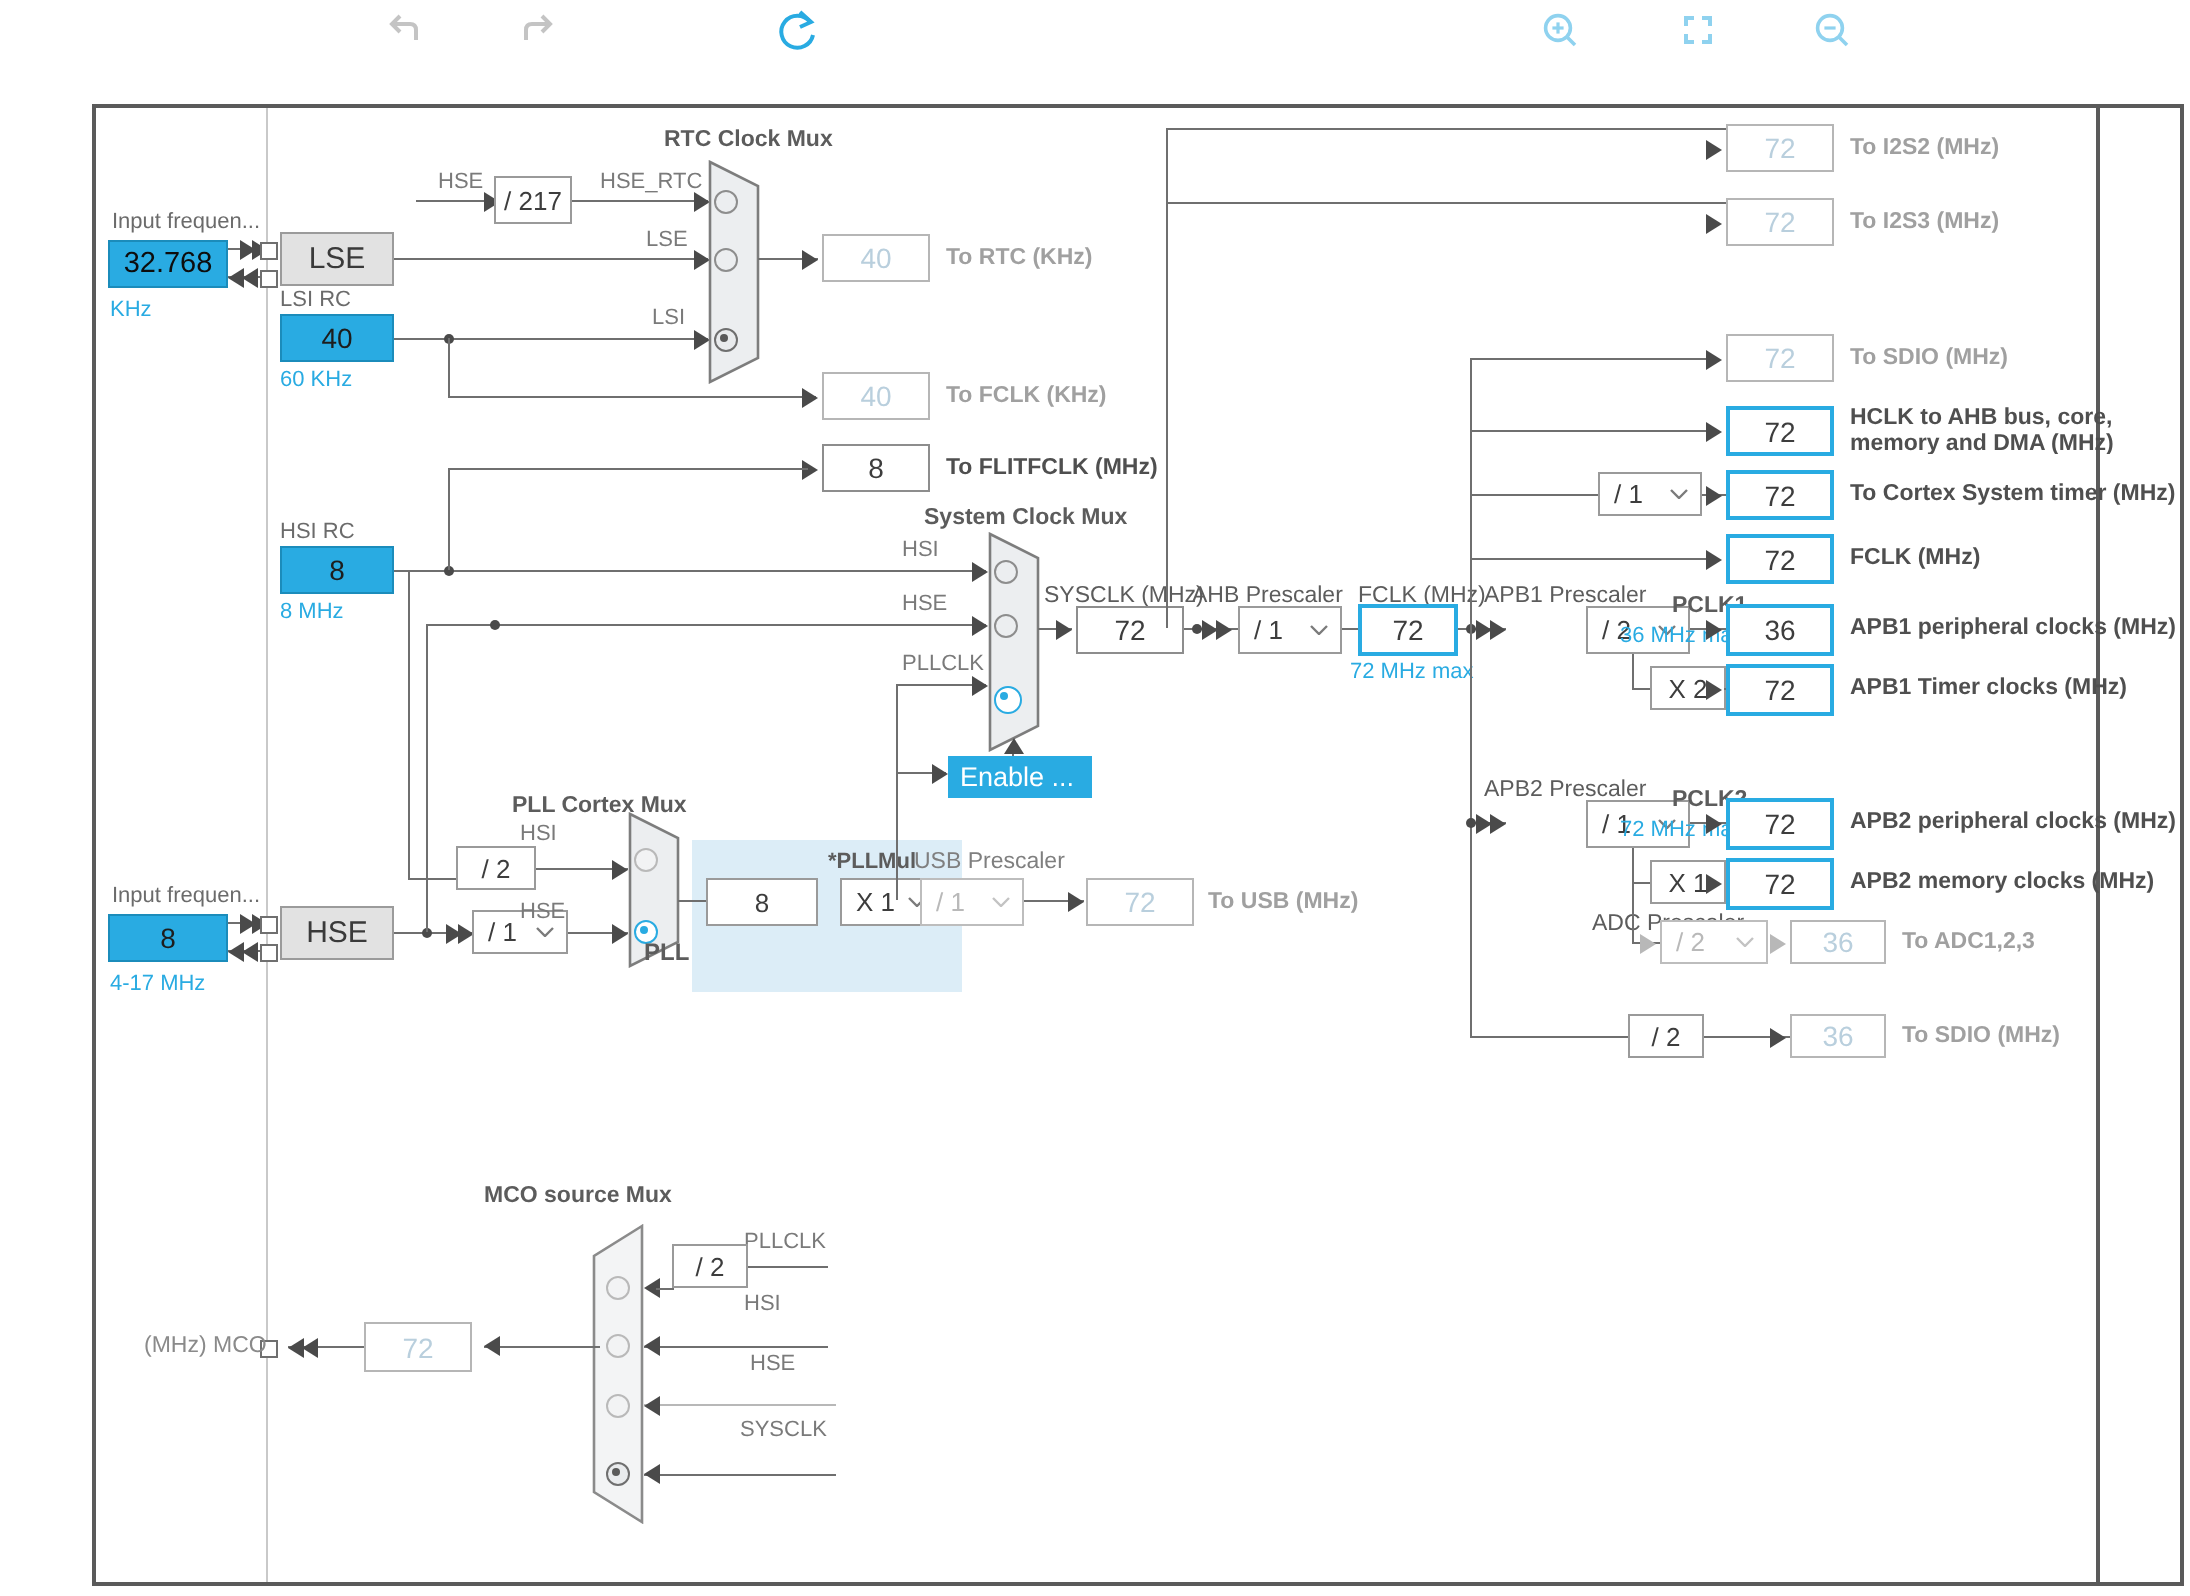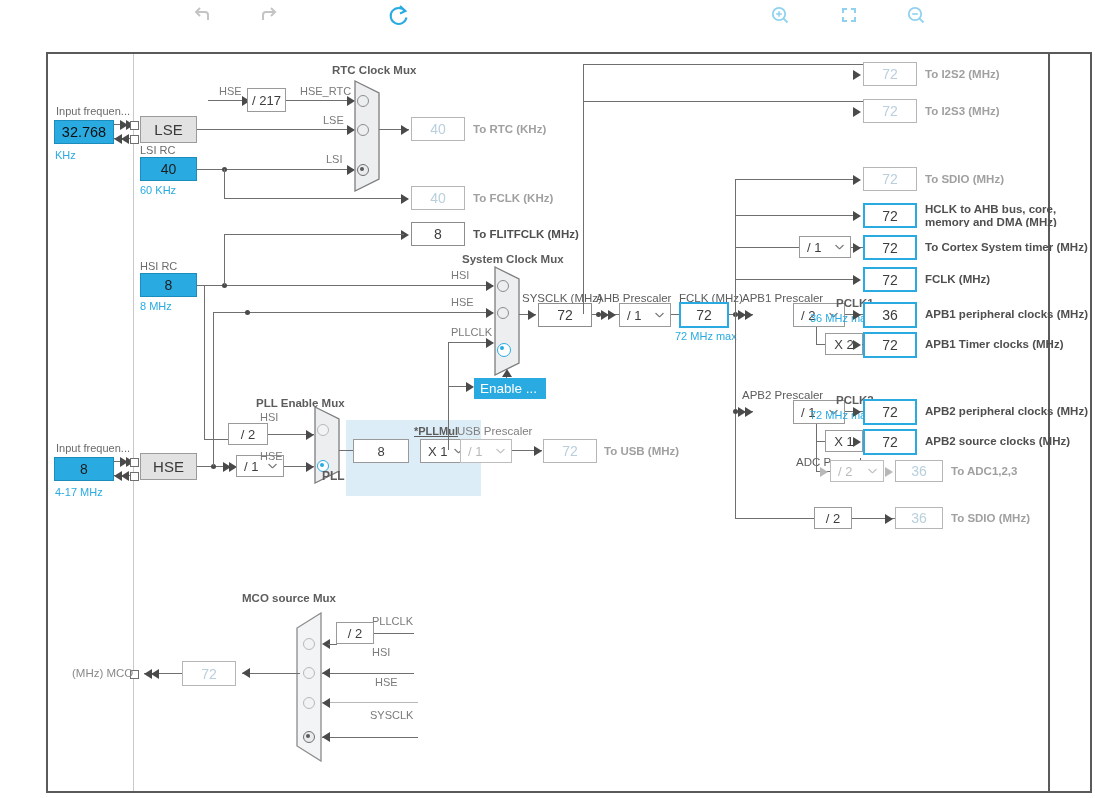--- a/index.html
+++ b/index.html
@@ -266,39 +266,39 @@
   <div class="lbl t-mux" style="left:212px;top:396px;">HSE</div>
   <div class="w h" style="left:236px;top:412px;width:30px;"></div>
   <div class="arw" style="left:258px;top:408px;"></div>
 
   <div class="w v" style="left:165px;top:258px;height:154px;"></div>
   <div class="w h" style="left:165px;top:258px;width:280px;"></div>
   <div class="dot" style="left:197px;top:256px;"></div>
   <div class="lbl t-mux" style="left:403px;top:242px;">HSE</div>
   <div class="arw" style="left:438px;top:254px;"></div>
 
-  <div class="lbl t-head" style="left:208px;top:343px;">PLL Enable Mux</div>
+  <div class="lbl t-head" style="left:208px;top:343px;">PLL Cortex Mux</div>
   <div class="dbox" style="left:180px;top:369px;width:40px;height:22px;">/ 2</div>
   <div class="lbl t-mux" style="left:212px;top:357px;">HSI</div>
   <div class="w h" style="left:220px;top:380px;width:46px;"></div>
   <div class="arw" style="left:258px;top:376px;"></div>
   <div class="w v" style="left:156px;top:369px;height:17px;"></div>
 
   <div class="mux" style="left:266px;top:352px;">
     <svg width="32" height="78" viewBox="0 0 32 78">
       <polygon points="1,1 25,13 25,65 1,77" fill="#eceef0" stroke="#7d7d7d" stroke-width="1.3"></polygon>
     </svg>
   </div>
   <div class="radio faint" style="left:269px;top:370px;"></div>
   <div class="radio on" style="left:269px;top:406px;"></div>
 
   <div id="pll-group" style="left:298px;top:366px;width:135px;height:76px;"></div>
   <div class="w h" style="left:291px;top:396px;width:14px;"></div>
   <div class="dbox" style="left:305px;top:385px;width:56px;height:24px;">8</div>
-  <div class="lbl t-sm" style="left:366px;top:371px;font-weight:bold;color:#5c5c5c;text-decoration:underline;">*PLLMul</div>
+  <div class="lbl t-sm" style="left:366px;top:371px;font-weight:bold;color:#5c5c5c;">*PLLMul</div>
   <div class="sel" style="left:372px;top:385px;width:50px;height:24px;">
     <span class="sv">X 1</span>
     <svg class="ca" viewBox="0 0 9 5">
           <polyline points="0.5,0.5 4.5,4.5 8.5,0.5" fill="none" stroke="#7b7b7b" stroke-width="1.2"></polyline>
         </svg>
   </div>
   <div class="lbl t-head" style="left:274px;top:415px;font-size:12px;">PLL</div>
 
   <div class="w h" style="left:422px;top:396px;width:50px;"></div>
   <div class="dot" style="left:444px;top:394px;"></div>
@@ -577,21 +577,21 @@
   <div class="lbl t-out" style="left:877px;top:351px;">APB2 peripheral clocks (MHz)</div>
 
   <div class="w v" style="left:768px;top:370px;height:18px;"></div>
   <div class="w h" style="left:768px;top:387px;width:10px;"></div>
   <div class="dbox" style="left:777px;top:376px;width:38px;height:22px;">X 1</div>
   <div class="w h" style="left:815px;top:387px;width:0;"></div>
   <div class="w h" style="left:815px;top:387px;width:0;"></div>
   <div class="w h" style="left:815px;top:387px;width:40px;"></div>
   <div class="arw" style="left:805px;top:383px;"></div>
   <div class="vbox hi" style="left:815px;top:375px;width:54px;height:26px;">72</div>
-  <div class="lbl t-out" style="left:877px;top:381px;">APB2 source clocks (MHz)</div>
+  <div class="lbl t-out" style="left:877px;top:381px;">APB2 memory clocks (MHz)</div>
 
   <div class="lbl t-head" style="left:748px;top:402px;font-weight:normal;font-size:11.5px;color:#5c5c5c;">ADC Prescaler</div>
   <div class="w v" style="left:768px;top:387px;height:31px;"></div>
   <div class="w h" style="left:768px;top:417px;width:14px;"></div>
   <div class="arw lt" style="left:772px;top:413px;"></div>
   <div class="sel dimb" style="left:782px;top:406px;width:54px;height:22px;">
     <span class="sv">/ 2</span>
     <svg class="ca" viewBox="0 0 9 5">
           <polyline points="0.5,0.5 4.5,4.5 8.5,0.5" fill="none" stroke="#c3c3c3" stroke-width="1.2"></polyline>
         </svg>

